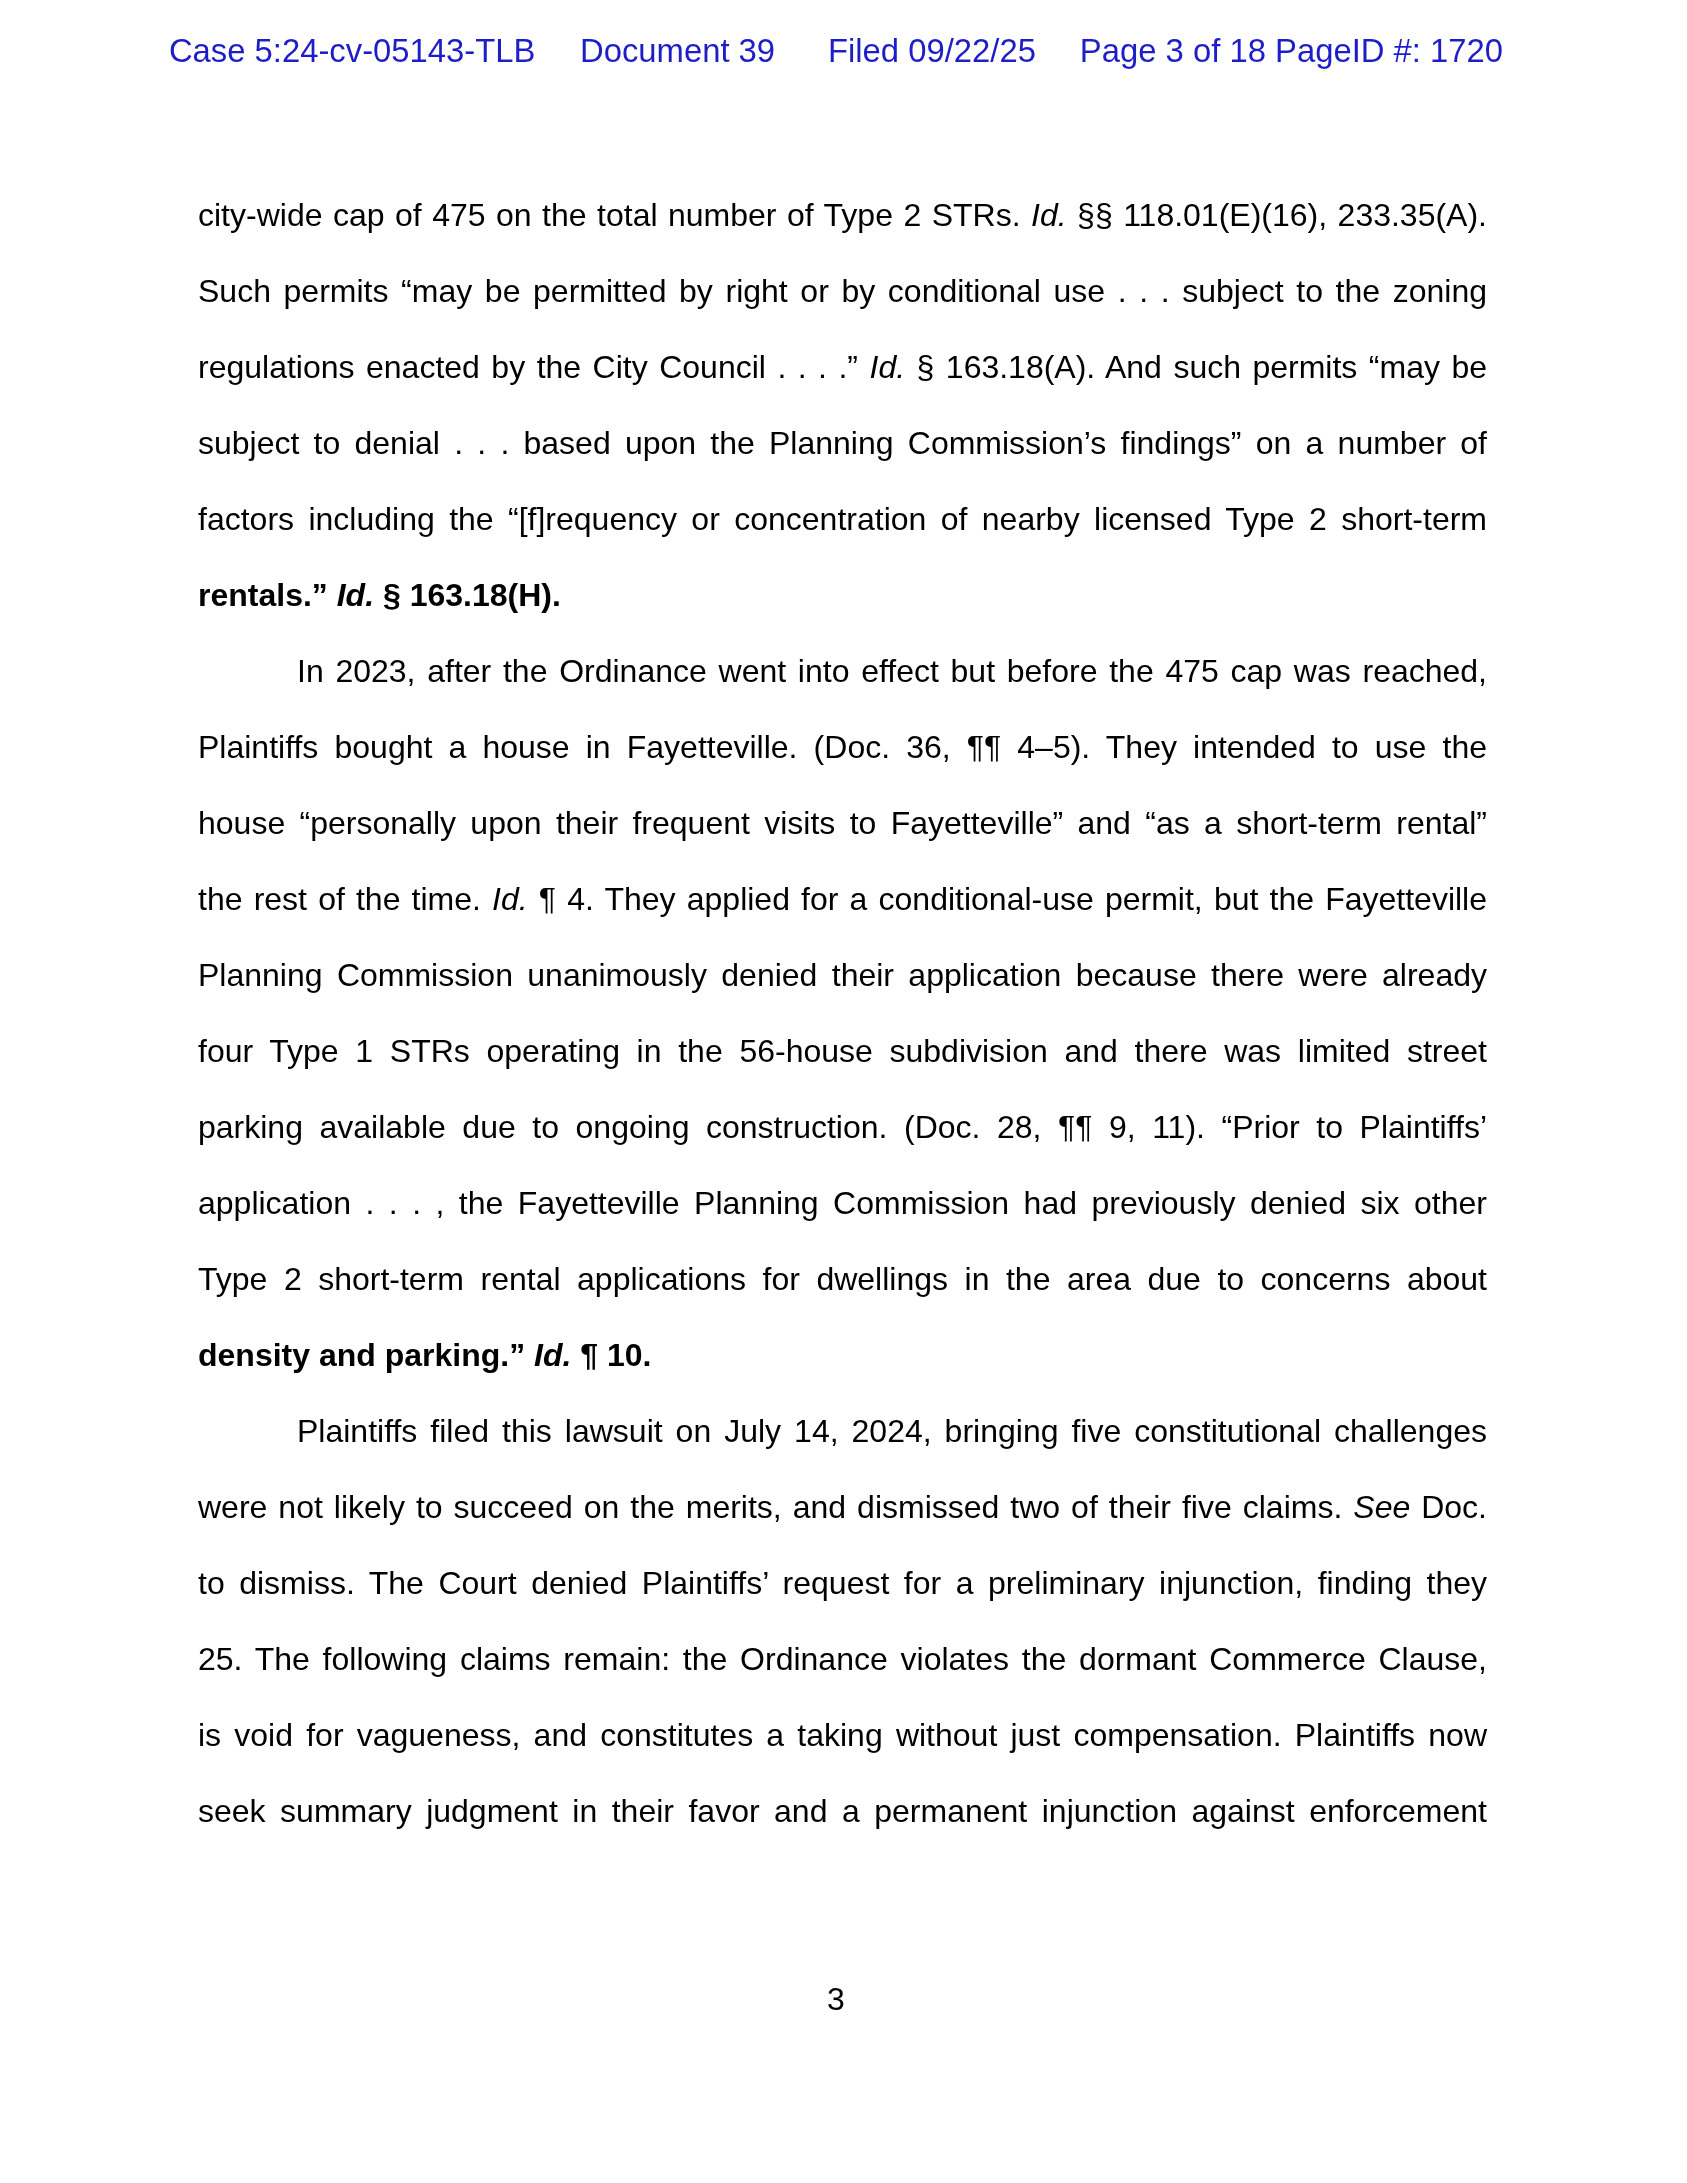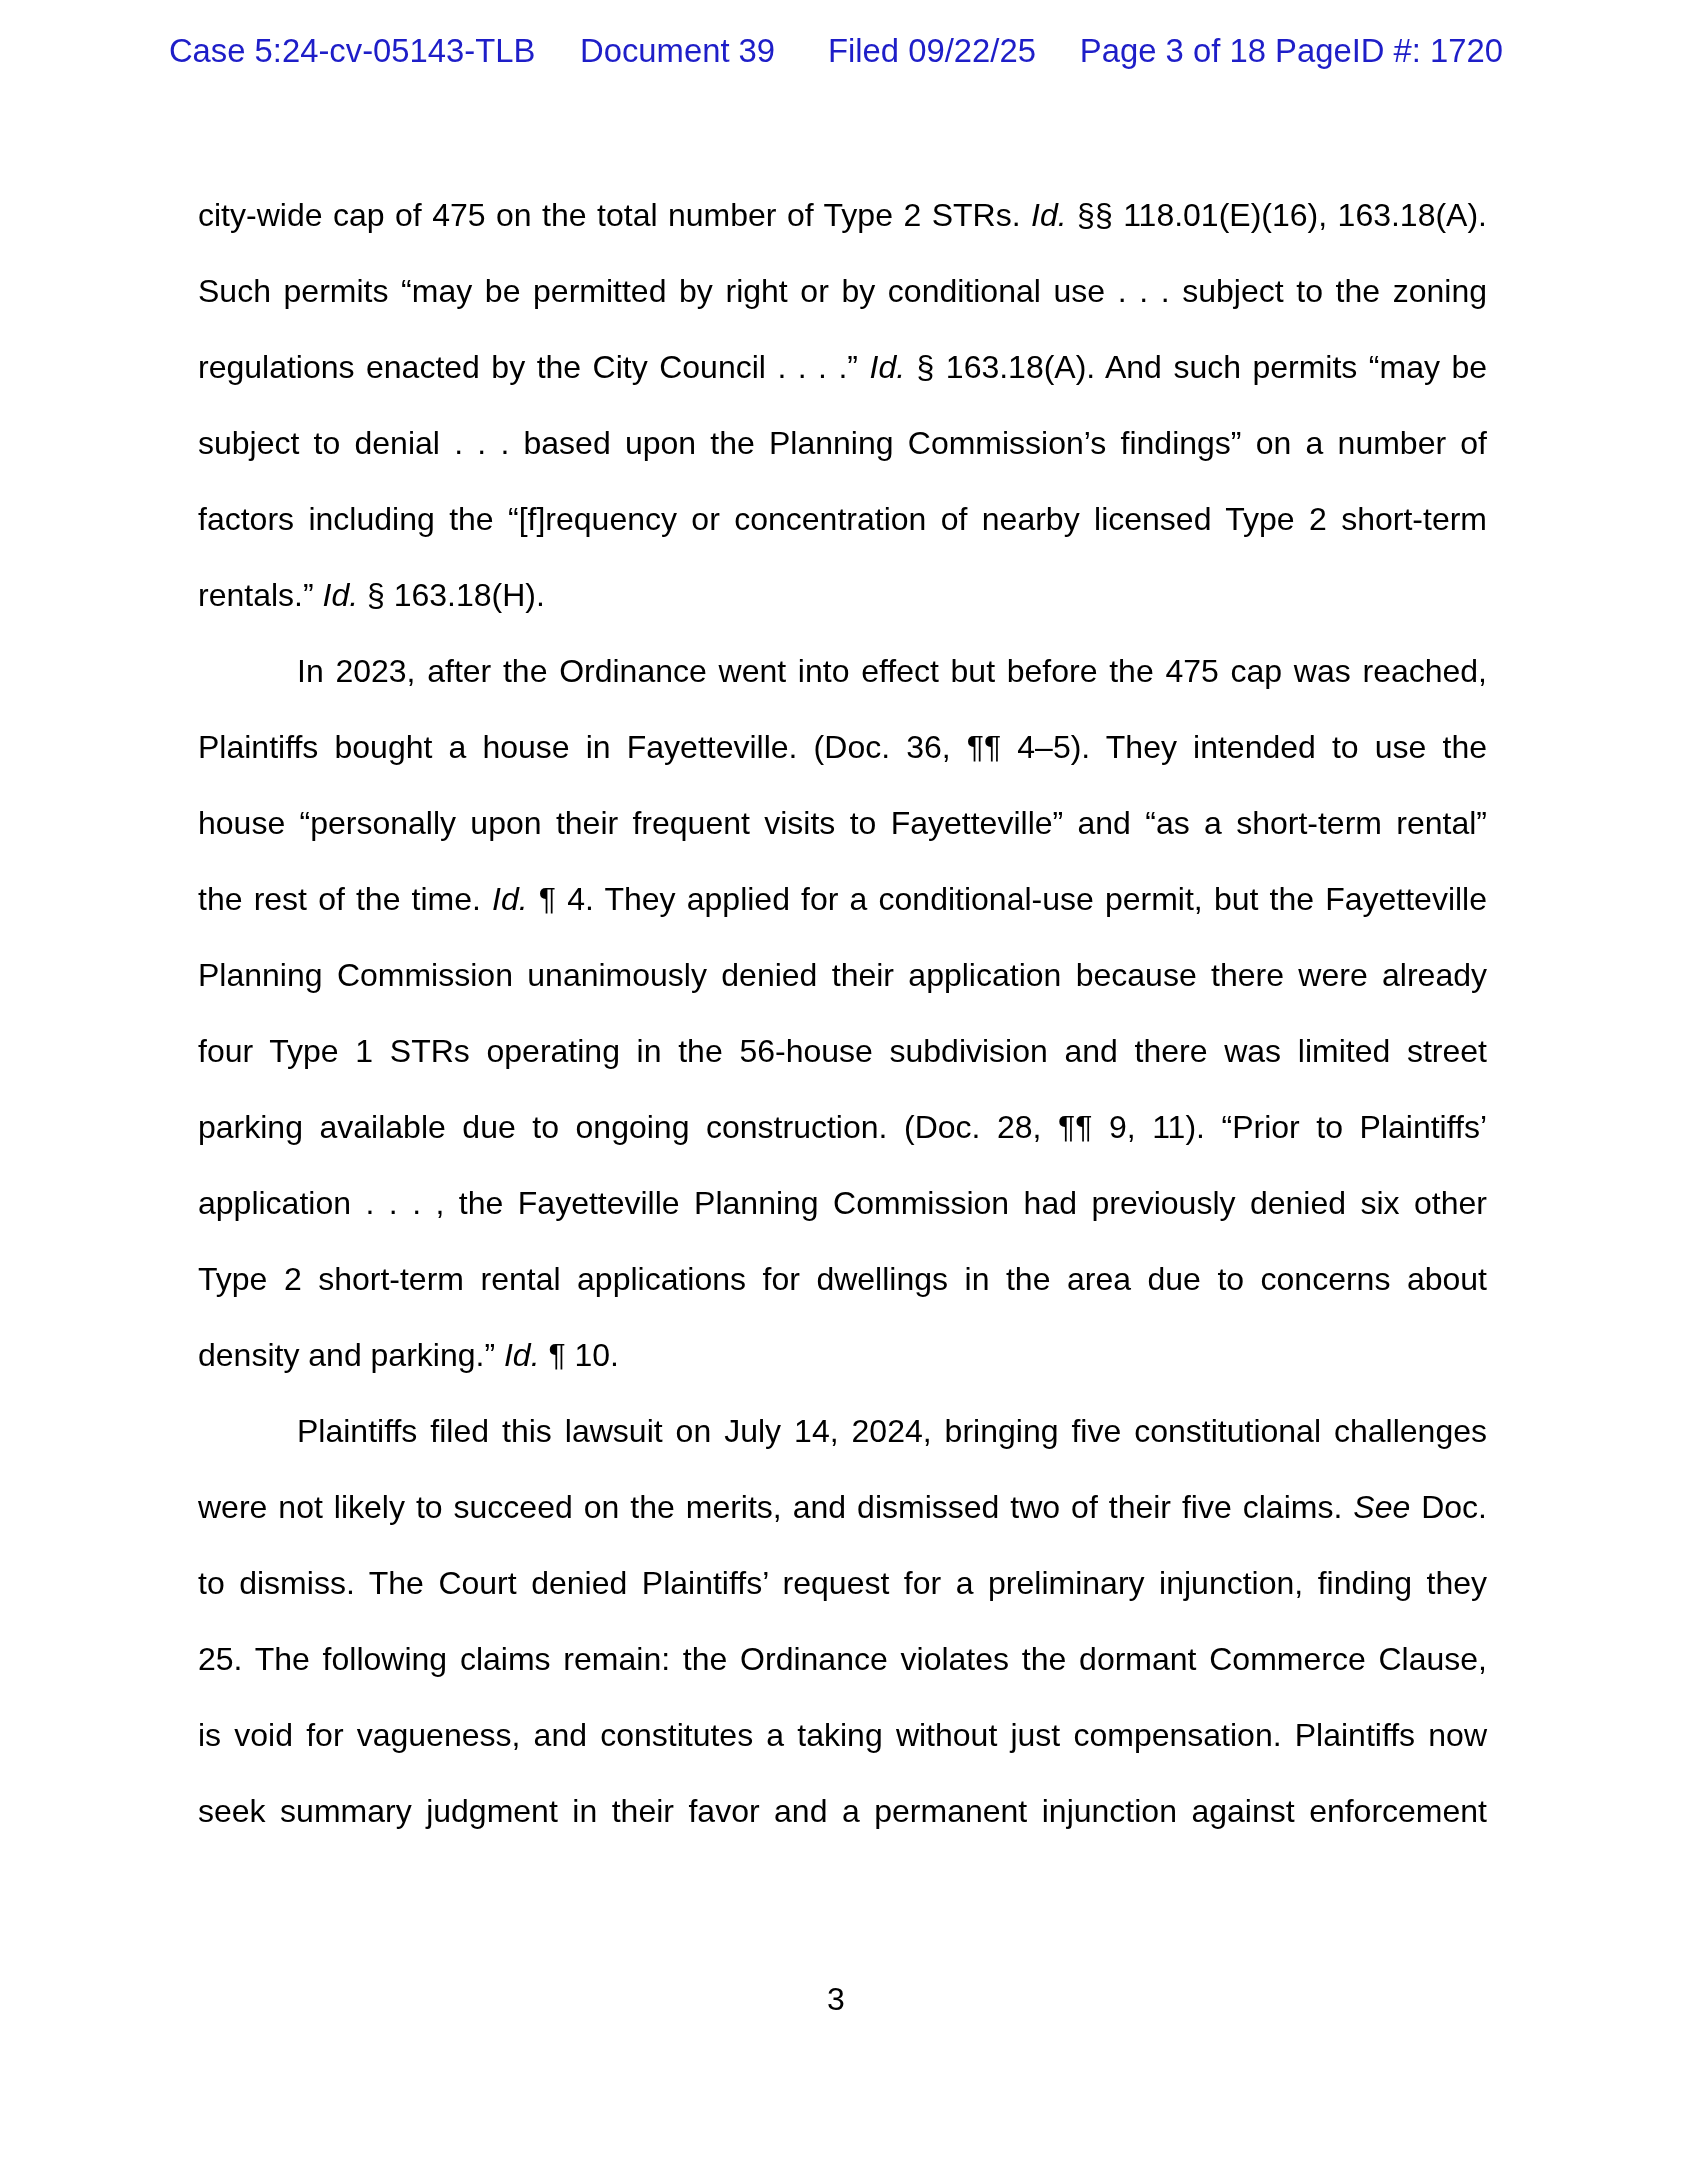--- a/index.html
+++ b/index.html
@@ -15,40 +15,40 @@
   .h-filed { left: 858px; }
   .h-page { left: 1119px; }
   .body-text {
     position: absolute; left: 198px; top: 191px; width: 1289px;
     font-family: "Liberation Sans", sans-serif; font-size: 32px; color: #000;
   }
   .line {
     height: 76px; line-height: 49px; white-space: nowrap;
     text-align: justify; text-align-last: justify; overflow: visible;
   }
-  .line.last { text-align-last: left; }
+  .line.last { text-align-last: left; font-weight: bold; }
   .line.indent { padding-left: 99px; }
   .line i { font-style: italic; }
   .page-num {
     position: absolute; top: 1981px; left: 0; width: 1672px; text-align: center;
     font-family: "Liberation Sans", sans-serif; font-size: 32px; color: #000;
   }
 </style>
 </head>
 <body>
 
 <div class="header">
   <span class="h-case">Case 5:24-cv-05143-TLB</span>
   <span class="h-doc">Document 39</span>
   <span class="h-filed">Filed 09/22/25</span>
   <span class="h-page">Page 3 of 18 PageID #: 1720</span>
 </div>
 
 <div class="body-text">
-  <div class="line" style="white-space: nowrap; letter-spacing: 0px;"><span>city-wide cap of 475 on the total number of Type 2 STRs. </span><i>Id.</i><span> §§ 118.01(E)(16), 163.18(A).</span></div>
+  <div class="line" style="white-space: nowrap; letter-spacing: 0px;"><span>city-wide cap of 475 on the total number of Type 2 STRs. </span><i>Id.</i><span> §§ 118.01(E)(16), 233.35(A).</span></div>
   <div class="line" style="white-space: nowrap;"><span>Such permits “may be permitted by right or by conditional use . . . subject to the zoning</span></div>
   <div class="line" style="white-space: nowrap;"><span>regulations enacted by the City Council . . . .” </span><i>Id.</i><span> § 163.18(A). And such permits “may be</span></div>
   <div class="line" style="white-space: nowrap;"><span>subject to denial . . . based upon the Planning Commission’s findings” on a number of</span></div>
   <div class="line" style="white-space: nowrap;"><span>factors including the “[f]requency or concentration of nearby licensed Type 2 short-term</span></div>
   <div class="line last" style="white-space: nowrap;"><span>rentals.” </span><i>Id.</i><span> § 163.18(H).</span></div>
   <div class="line indent" style="white-space: nowrap;"><span>In 2023, after the Ordinance went into effect but before the 475 cap was reached,</span></div>
   <div class="line" style="white-space: nowrap;"><span>Plaintiffs bought a house in Fayetteville. (Doc. 36, ¶¶ 4–5). They intended to use the</span></div>
   <div class="line" style="white-space: nowrap;"><span>house “personally upon their frequent visits to Fayetteville” and “as a short-term rental”</span></div>
   <div class="line" style="white-space: nowrap;"><span>the rest of the time. </span><i>Id.</i><span> ¶ 4. They applied for a conditional-use permit, but the Fayetteville</span></div>
   <div class="line" style="white-space: nowrap;"><span>Planning Commission unanimously denied their application because there were already</span></div>

